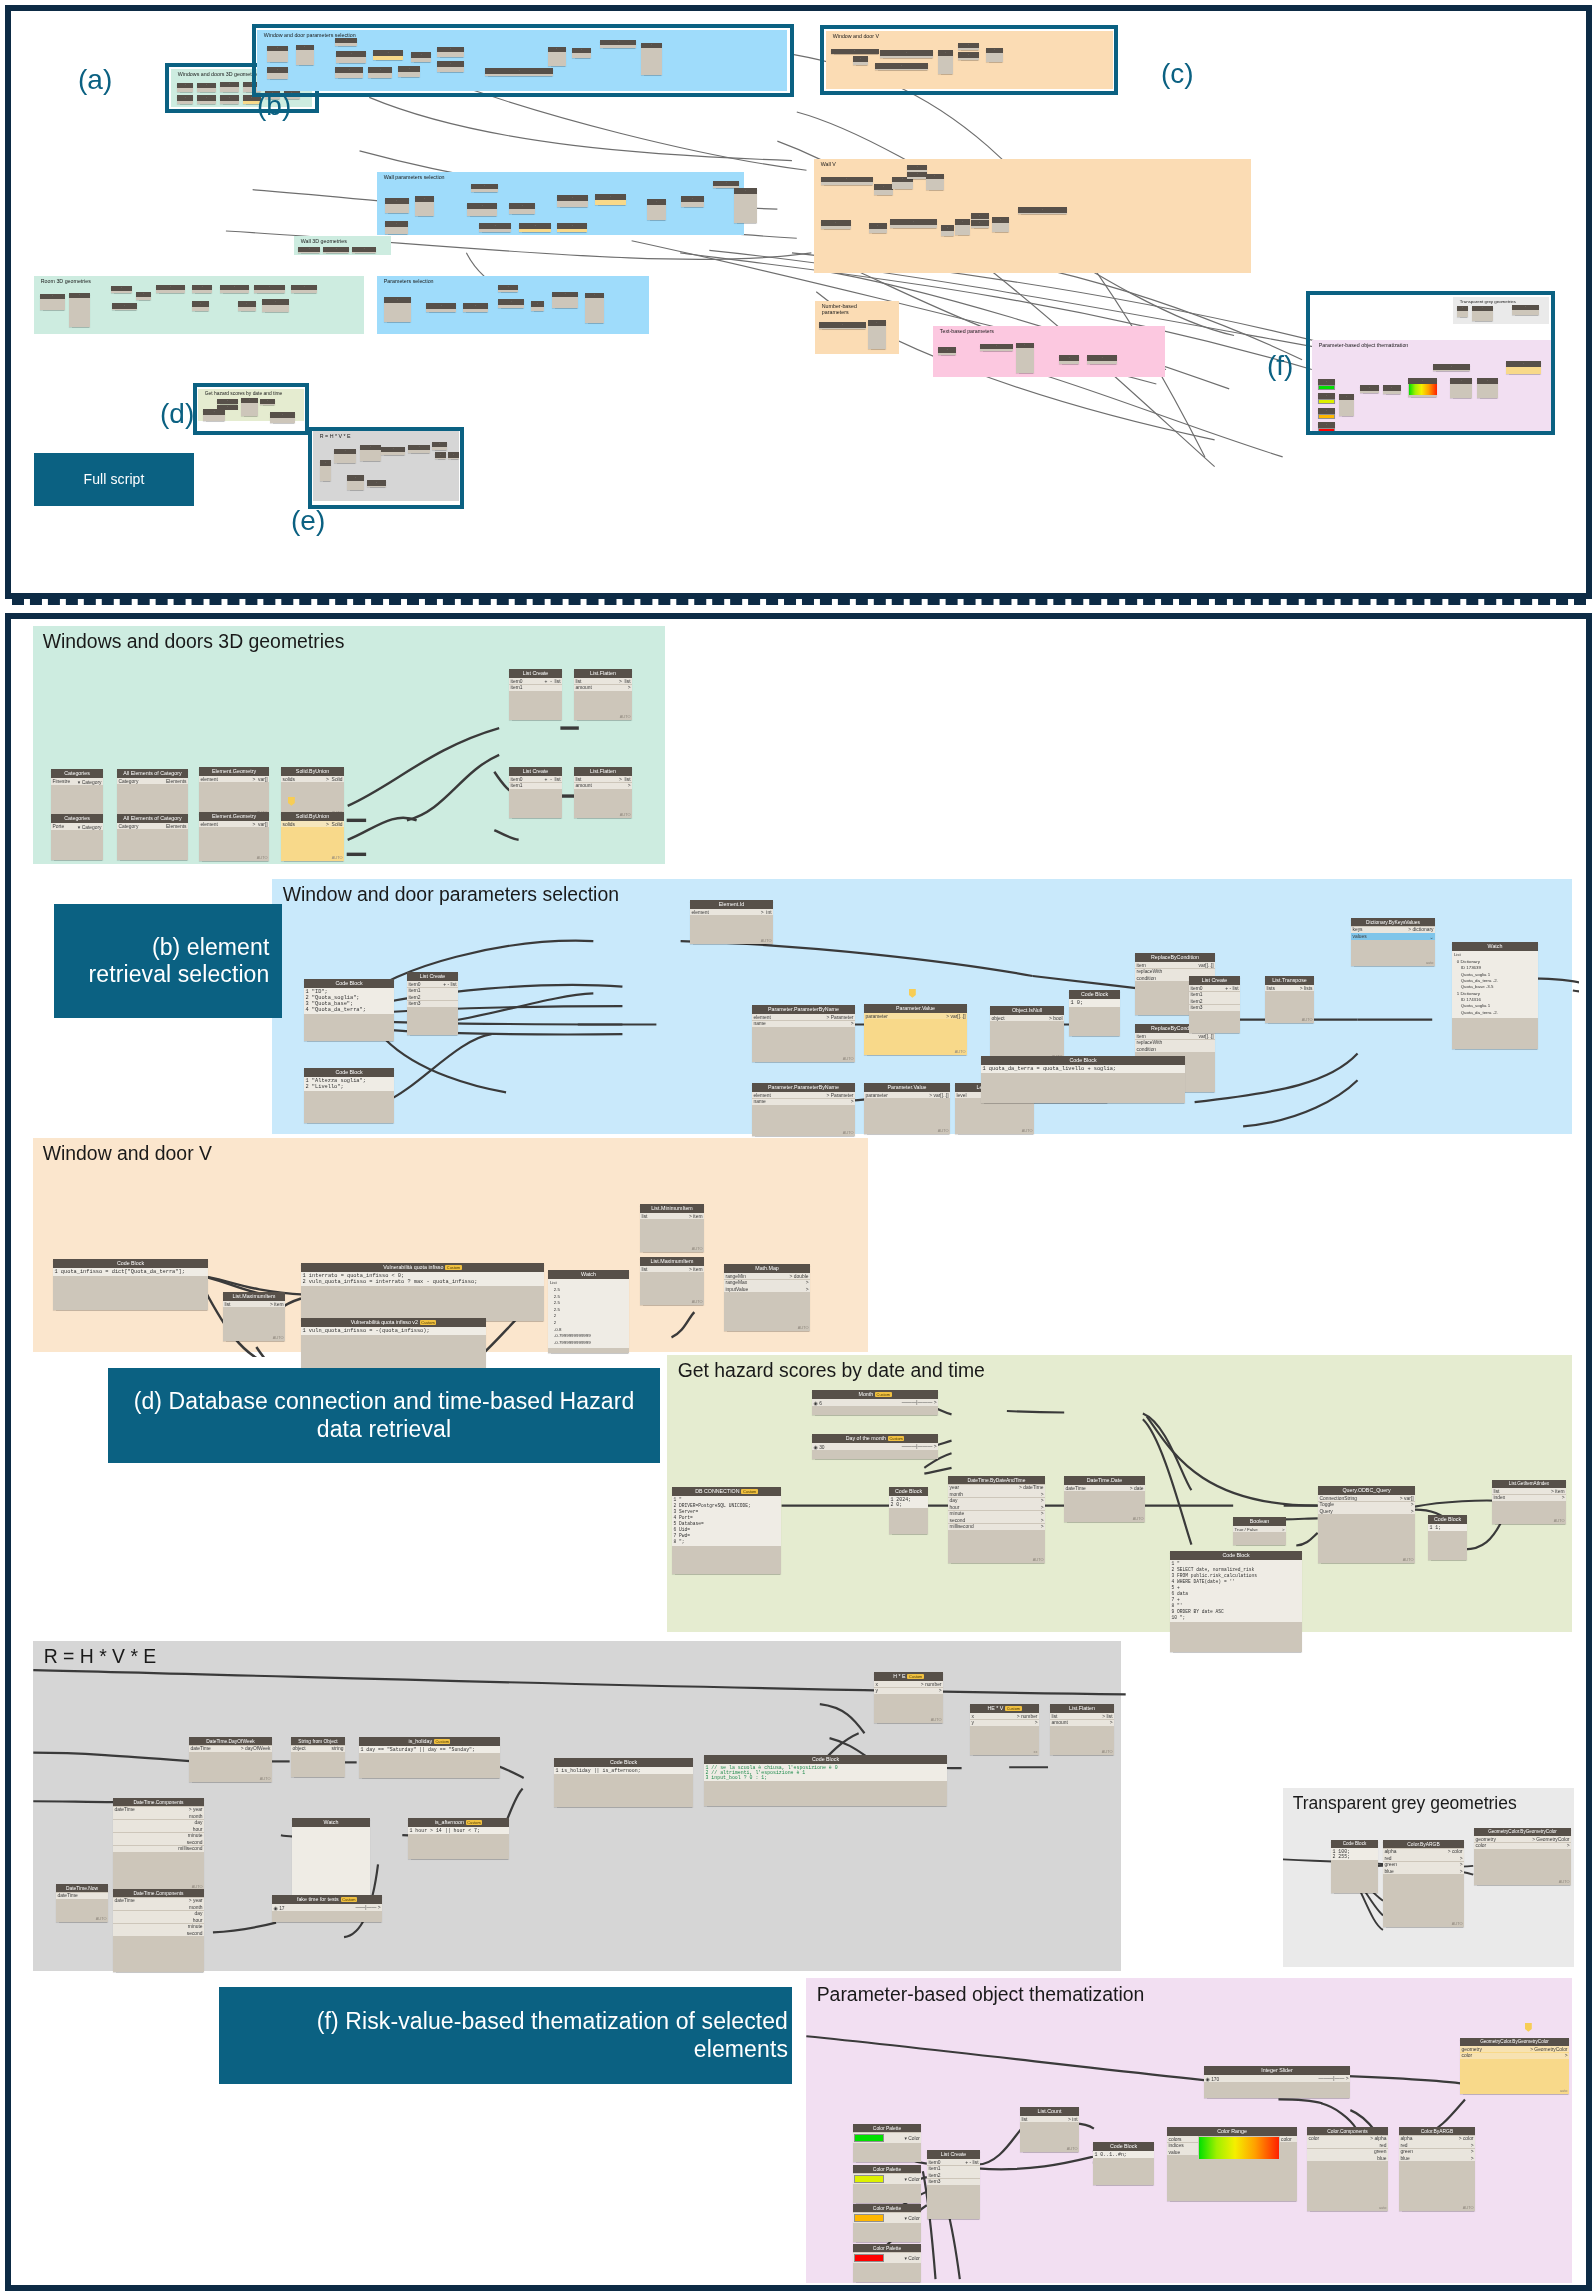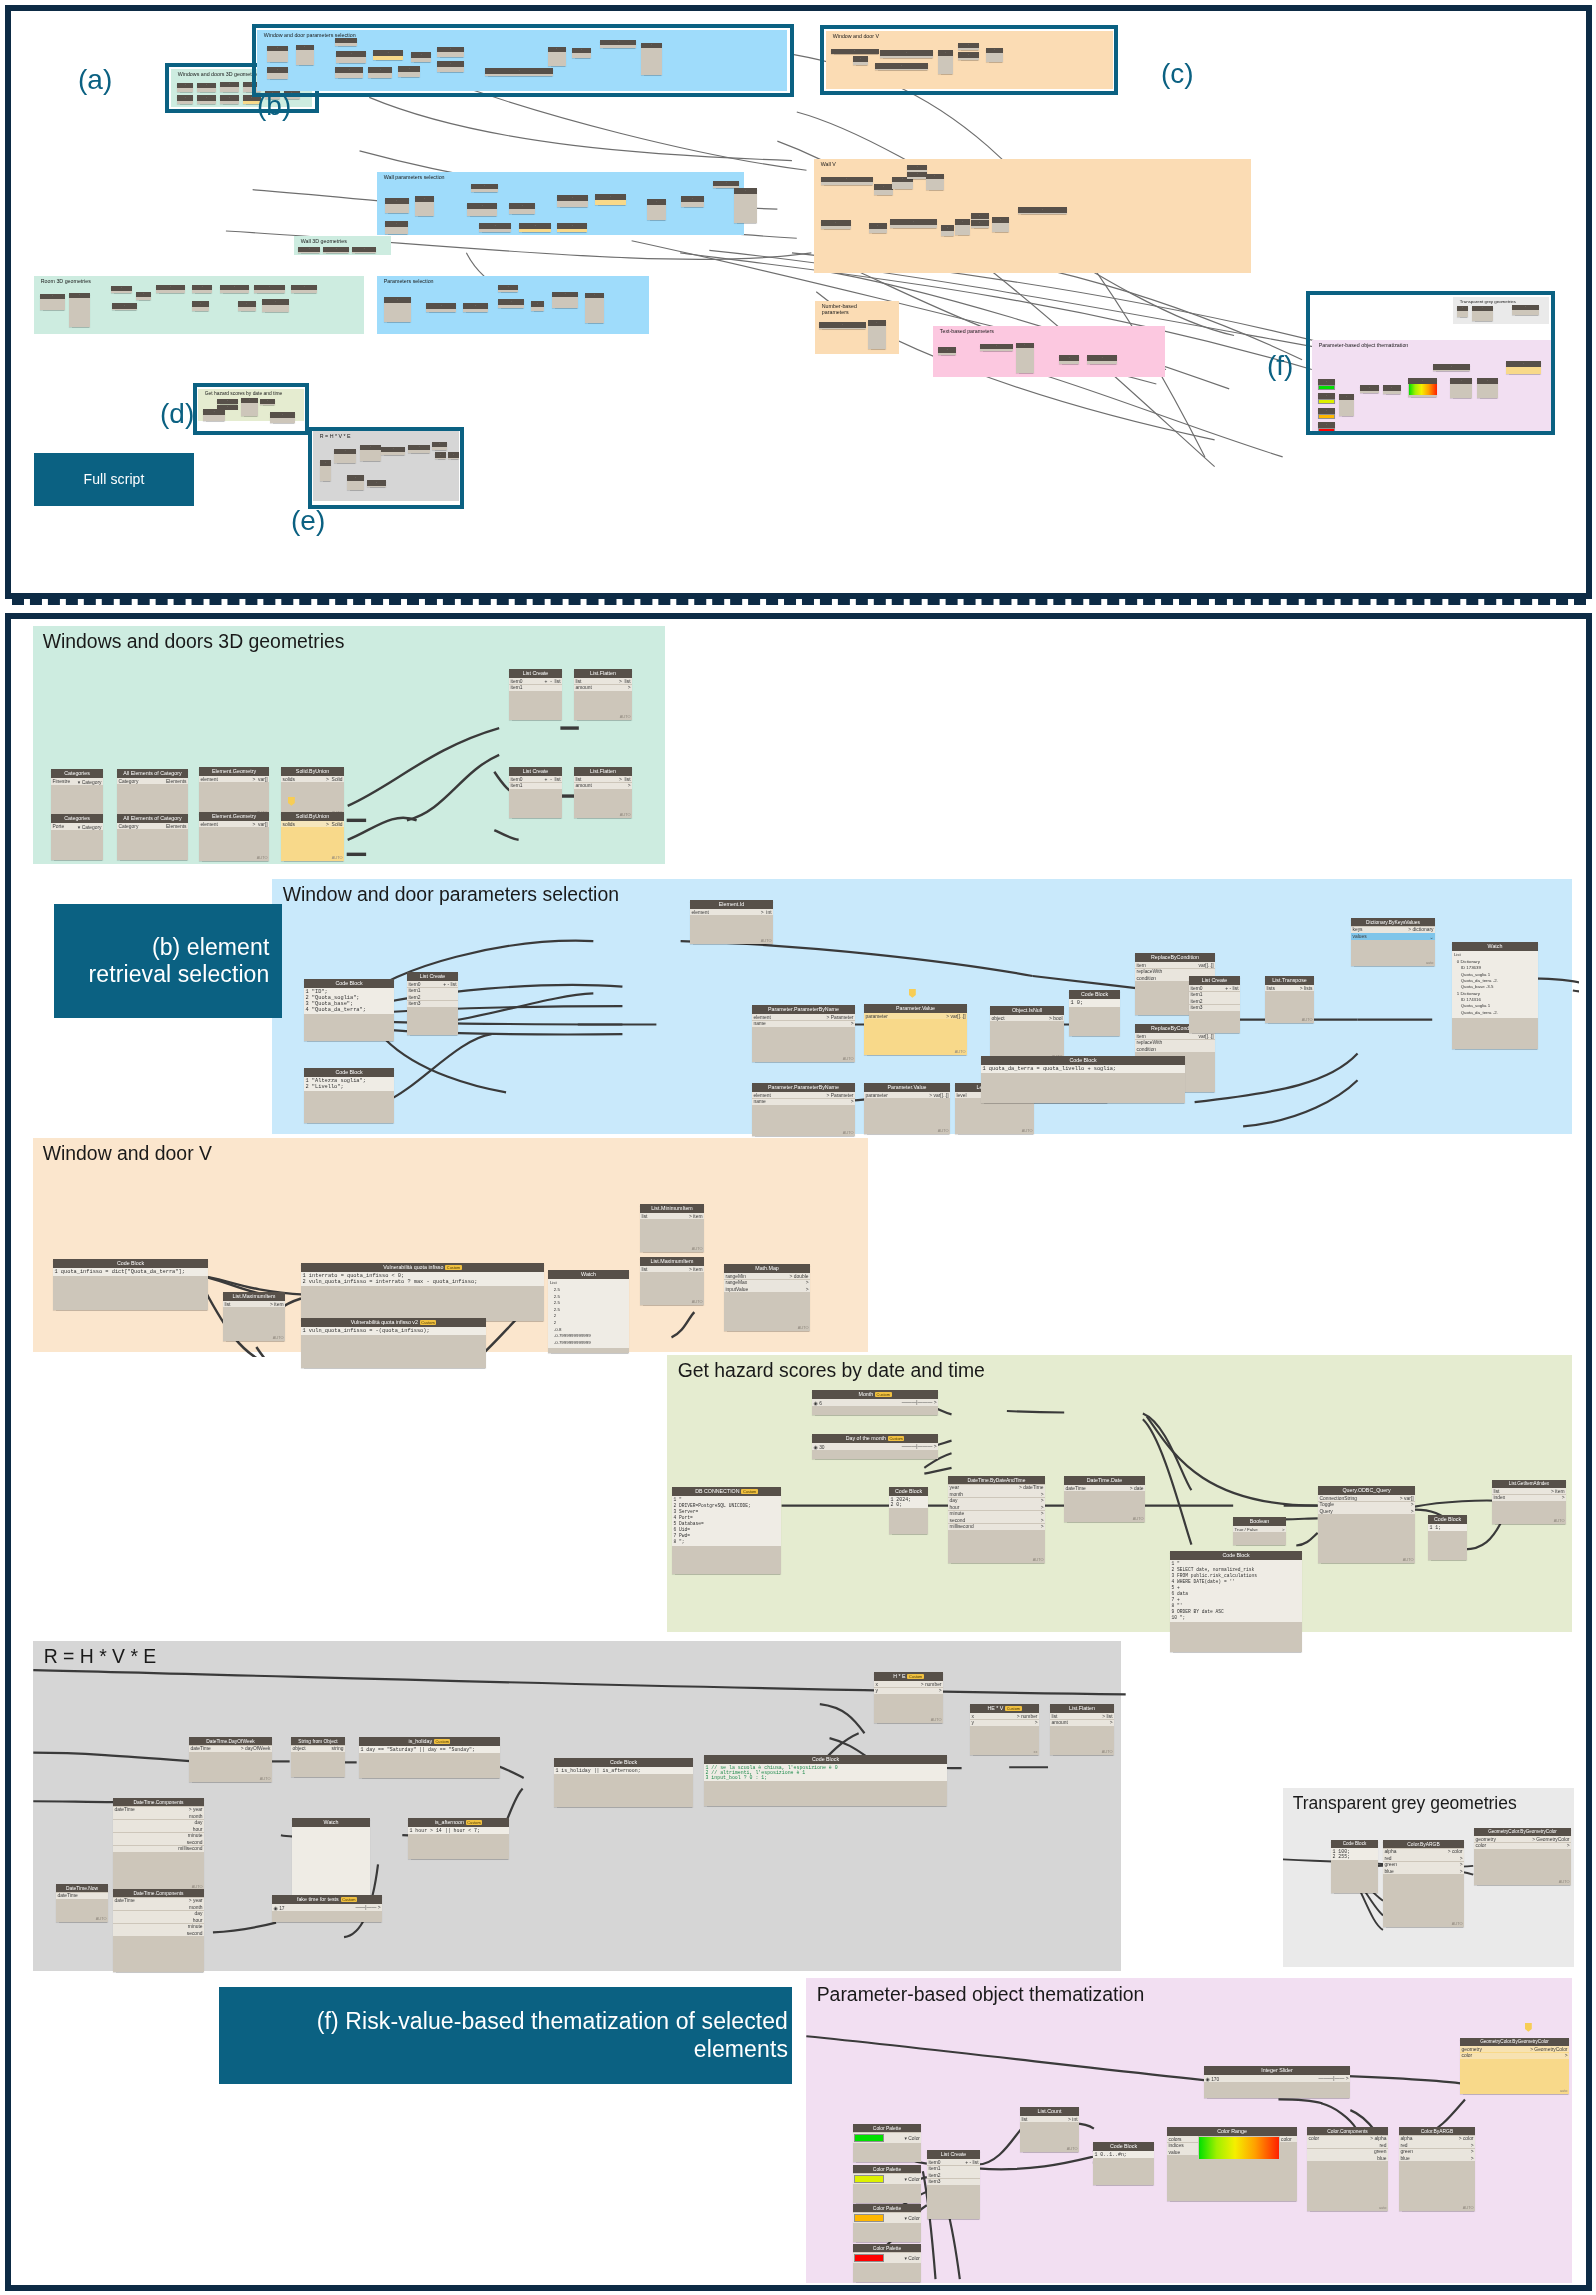--- a/index.html
+++ b/index.html
@@ -1050,20 +1050,21 @@
           <span>inputValue</span>
           <span>&gt;</span>
         </div>
     </div>
     <div class="auto">AUTO</div>
   </div>
 
   <div class="grp g-olive" style="left:667px;top:1355px;width:905px;height:277px;">
     <div class="gtitle" style="font-size:19.4px;top:3.9px;left:10.7px;">Get hazard scores by date and time</div>
   </div>
+  <div class="caption center" style="left:108px;top:1368px;width:552px;height:95px;padding:0 14.6px;font-size:23px;">(d) Database connection and time-based Hazard data retrieval</div>
 
   <svg class="wires" style="left:667px;top:1355px;" width="908" height="282" viewBox="0 0 1870 580">
     <g fill="none" stroke="#3a3a3a" stroke-width="4.5">
       <path d="M540,105 C560,110 570,118 586,122"></path>
       <path d="M540,188 C560,186 570,180 586,176"></path>
       <path d="M530,232 C548,220 560,210 586,202"></path>
       <path d="M530,244 C548,240 560,238 586,232"></path>
       <path d="M700,115 C760,118 790,118 818,118"></path>
       <path d="M980,120 C1030,140 1060,250 1080,278"></path>
       <path d="M980,132 C1020,170 1060,330 1080,390"></path>

